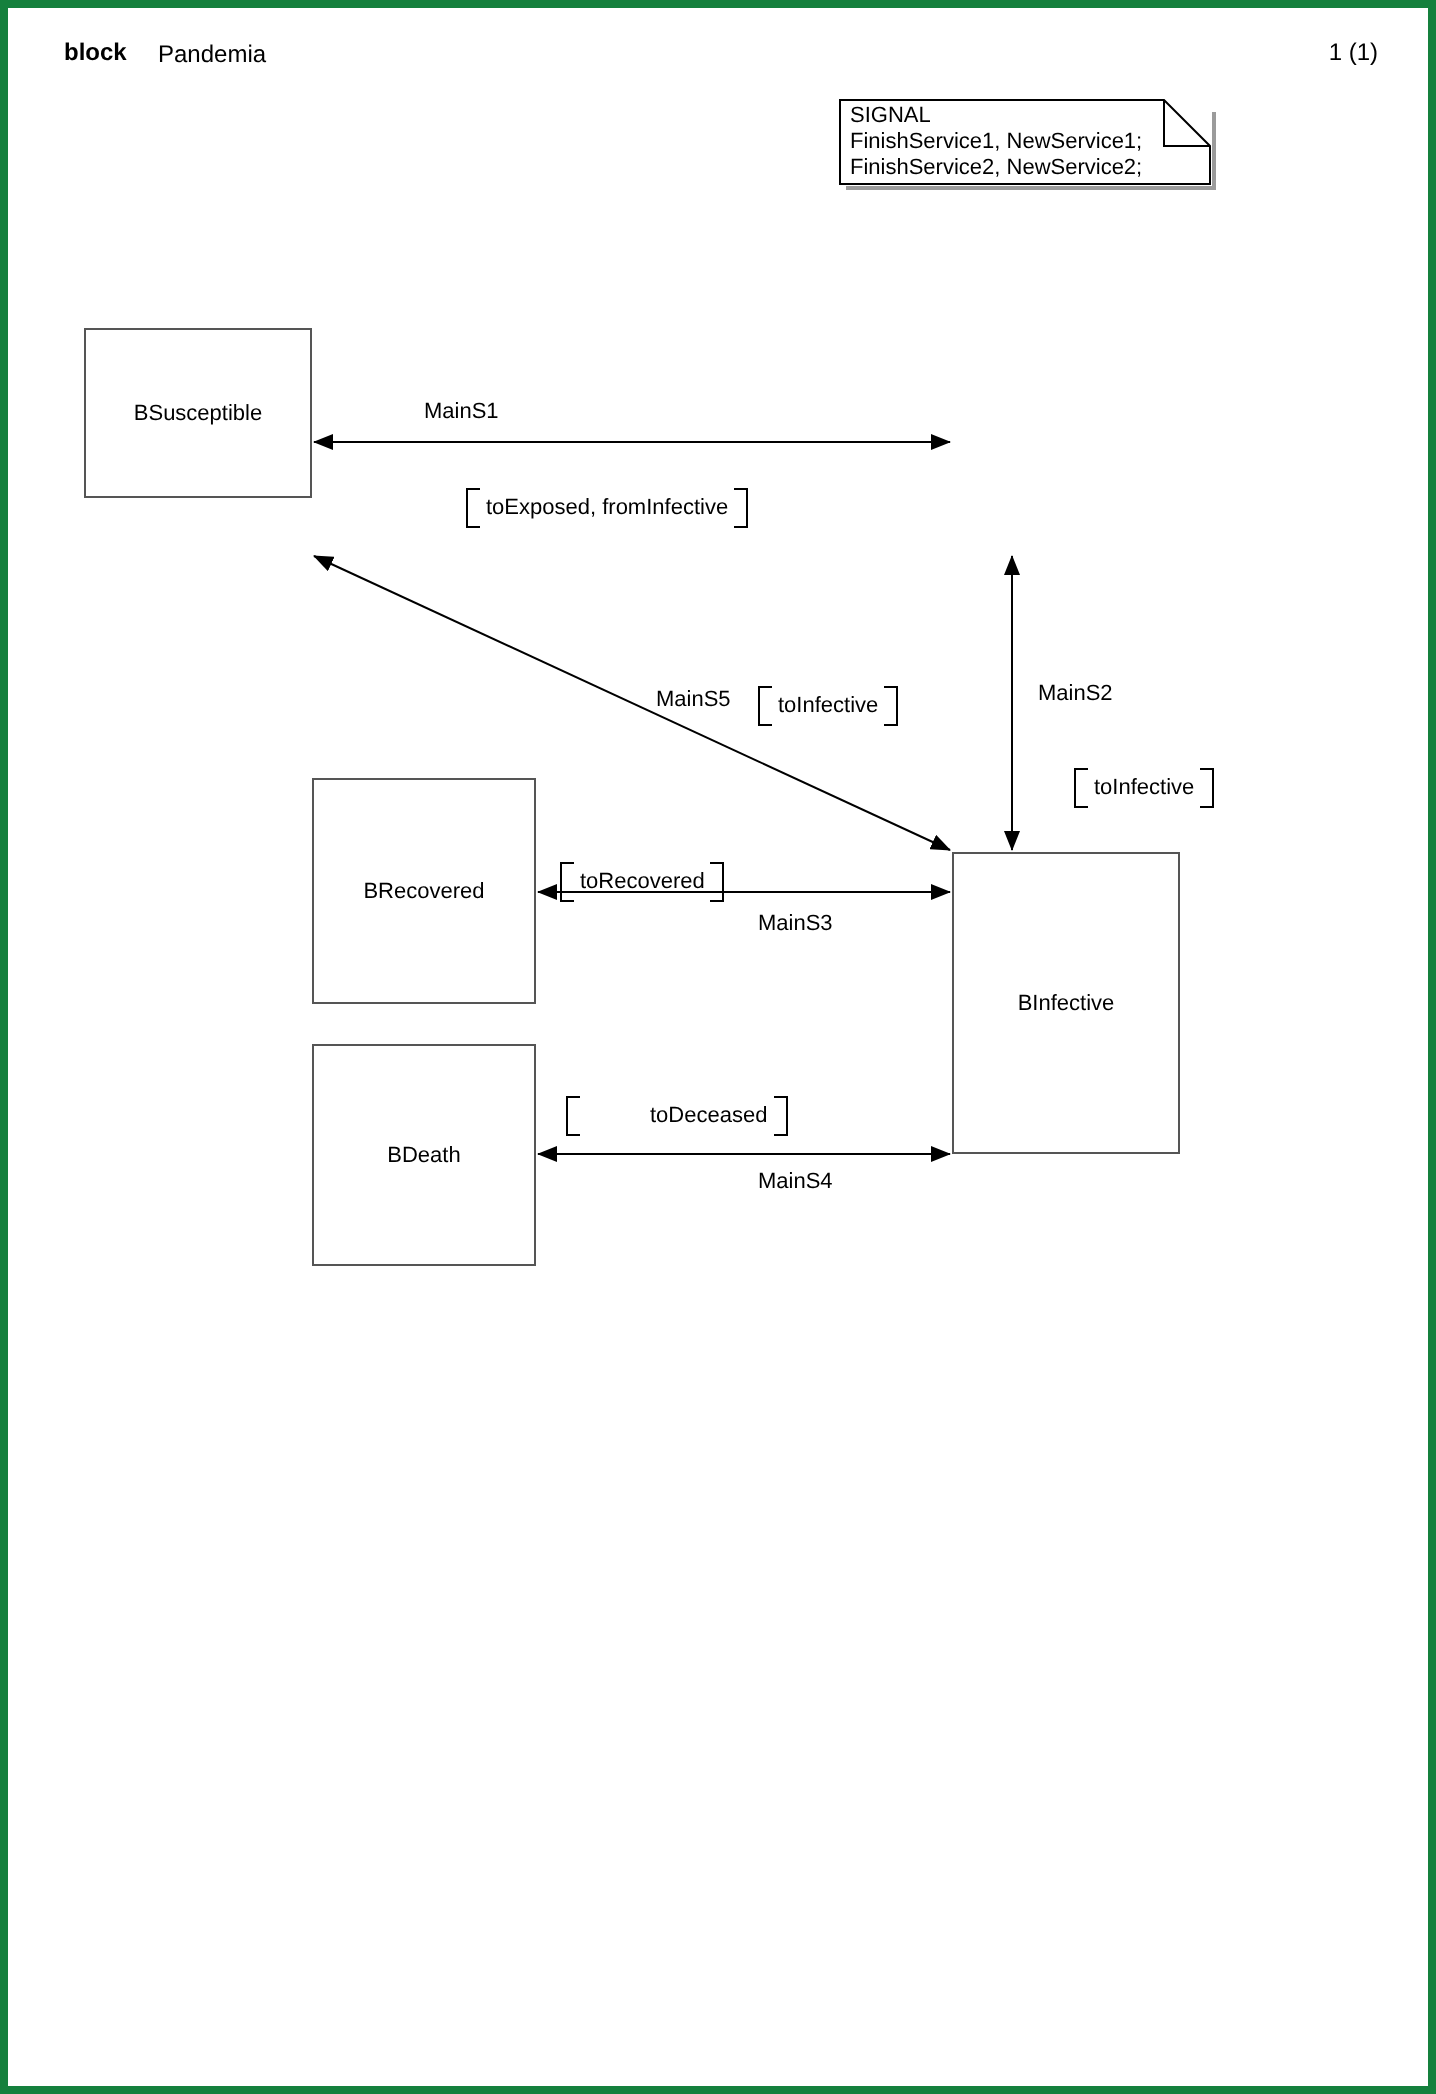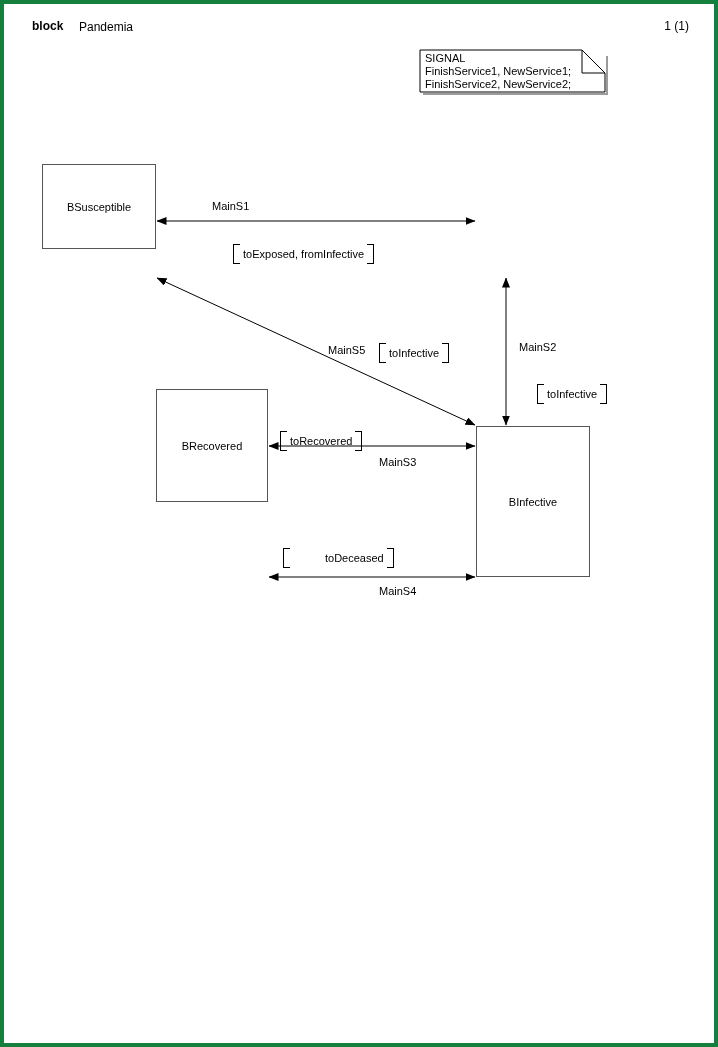--- a/index.html
+++ b/index.html
@@ -79,20 +79,23 @@
     <div>FinishService1, NewService1;</div>
     <div>FinishService2, NewService2;</div>
   </div>
 
   <div class="block" style="left:38px;top:160px;width:114px;height:85px;">
     <span>BSusceptible</span>
   </div>
   <div class="block" style="left:152px;top:385px;width:112px;height:113px;">
     <span>BRecovered</span>
   </div>
+  <div class="block" style="left:152px;top:518px;width:112px;height:111px;">
+    <span>BDeath</span>
+  </div>
   <div class="block" style="left:472px;top:422px;width:114px;height:151px;">
     <span>BInfective</span>
   </div>
 
   <div class="lbl" style="left:208px;top:196px;">MainS1</div>
   <div class="lbl" style="left:515px;top:337px;">MainS2</div>
   <div class="lbl" style="left:375px;top:452px;">MainS3</div>
   <div class="lbl" style="left:375px;top:581px;">MainS4</div>
   <div class="lbl" style="left:324px;top:340px;">MainS5</div>
 

